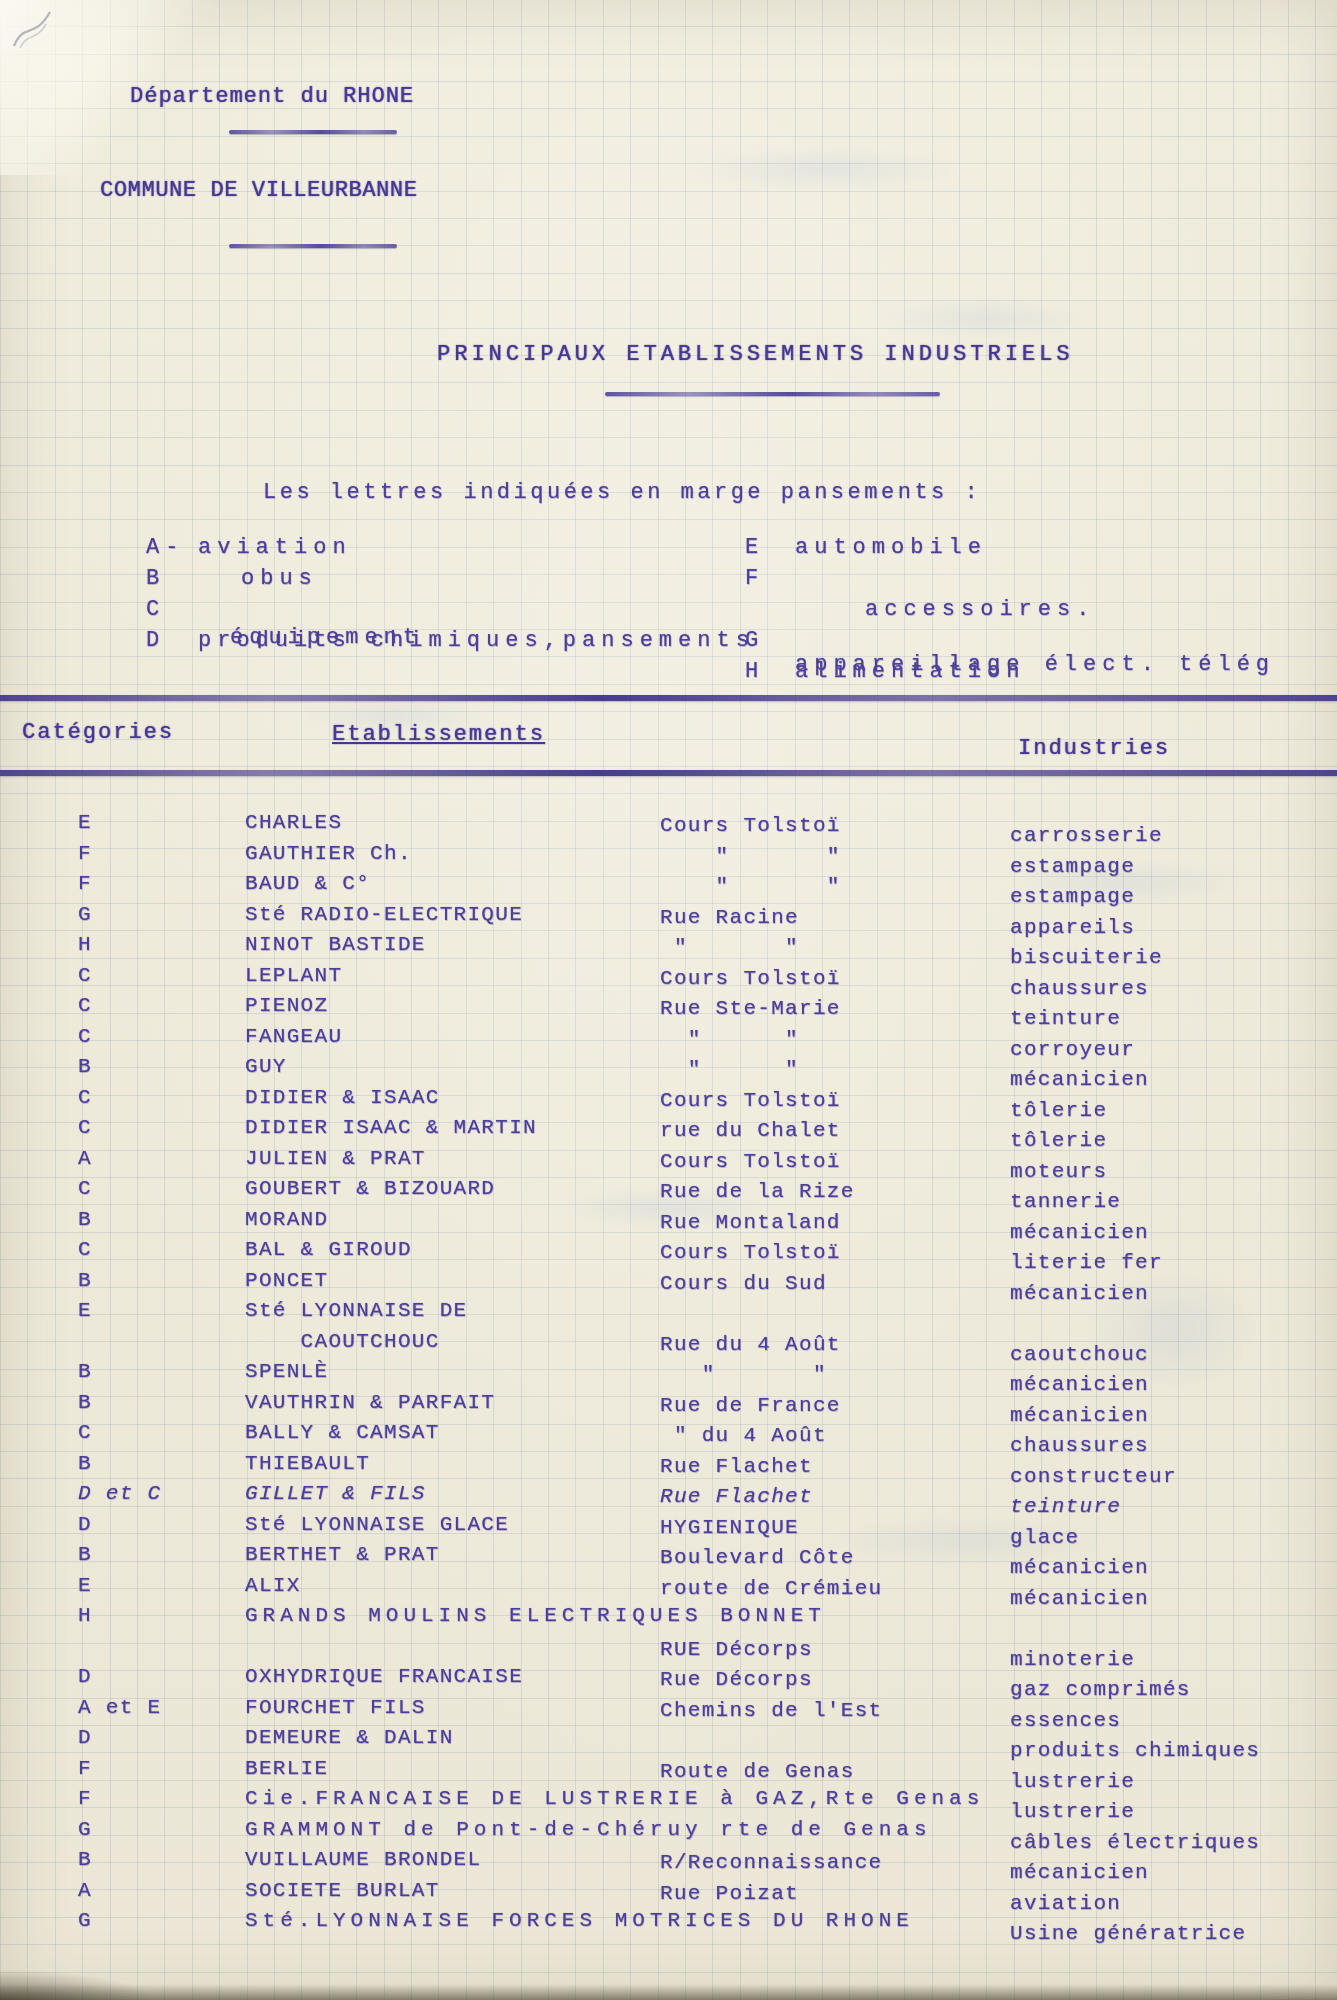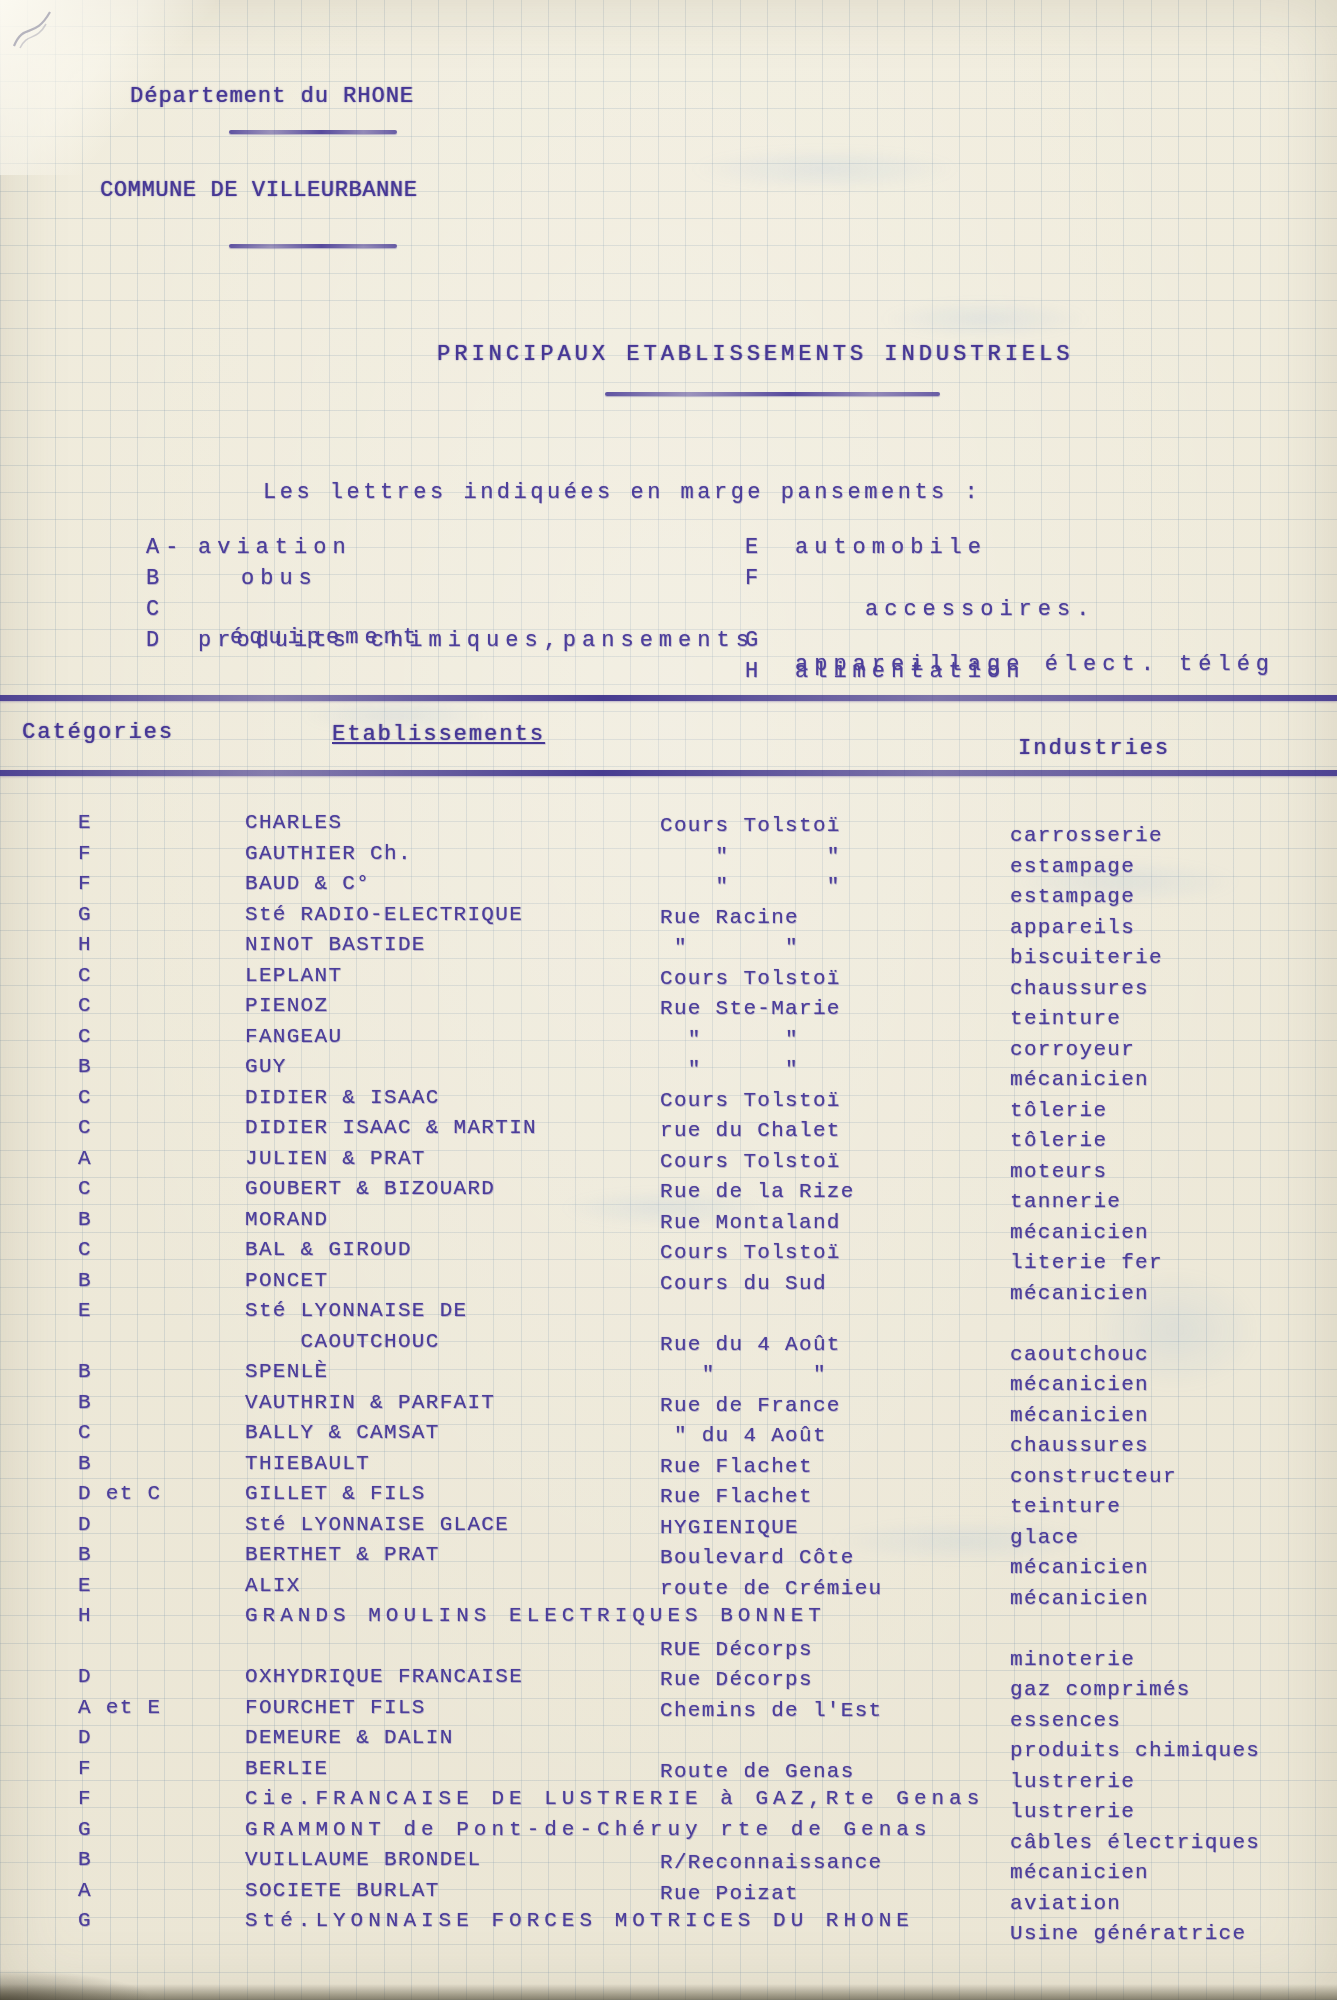--- a/index.html
+++ b/index.html
@@ -242,21 +242,21 @@
         <span class="name">BALLY &amp; CAMSAT</span>
         <span class="addr"> " du 4 Août</span>
         <span class="ind">chaussures</span>
       </div>
       <div class="row" style="top: 1450.5px;">
         <span class="cat">B</span>
         <span class="name">THIEBAULT</span>
         <span class="addr">Rue Flachet</span>
         <span class="ind">constructeur</span>
       </div>
-      <div class="row" style="top: 1481px;">
+      <div class="row" style="top: 1481px; font-style: italic;">
         <span class="cat">D et C</span>
         <span class="name">GILLET &amp; FILS</span>
         <span class="addr">Rue Flachet</span>
         <span class="ind">teinture</span>
       </div>
       <div class="row" style="top: 1511.5px;">
         <span class="cat">D</span>
         <span class="name">Sté LYONNAISE GLACE</span>
         <span class="addr">HYGIENIQUE</span>
         <span class="ind">glace</span>

